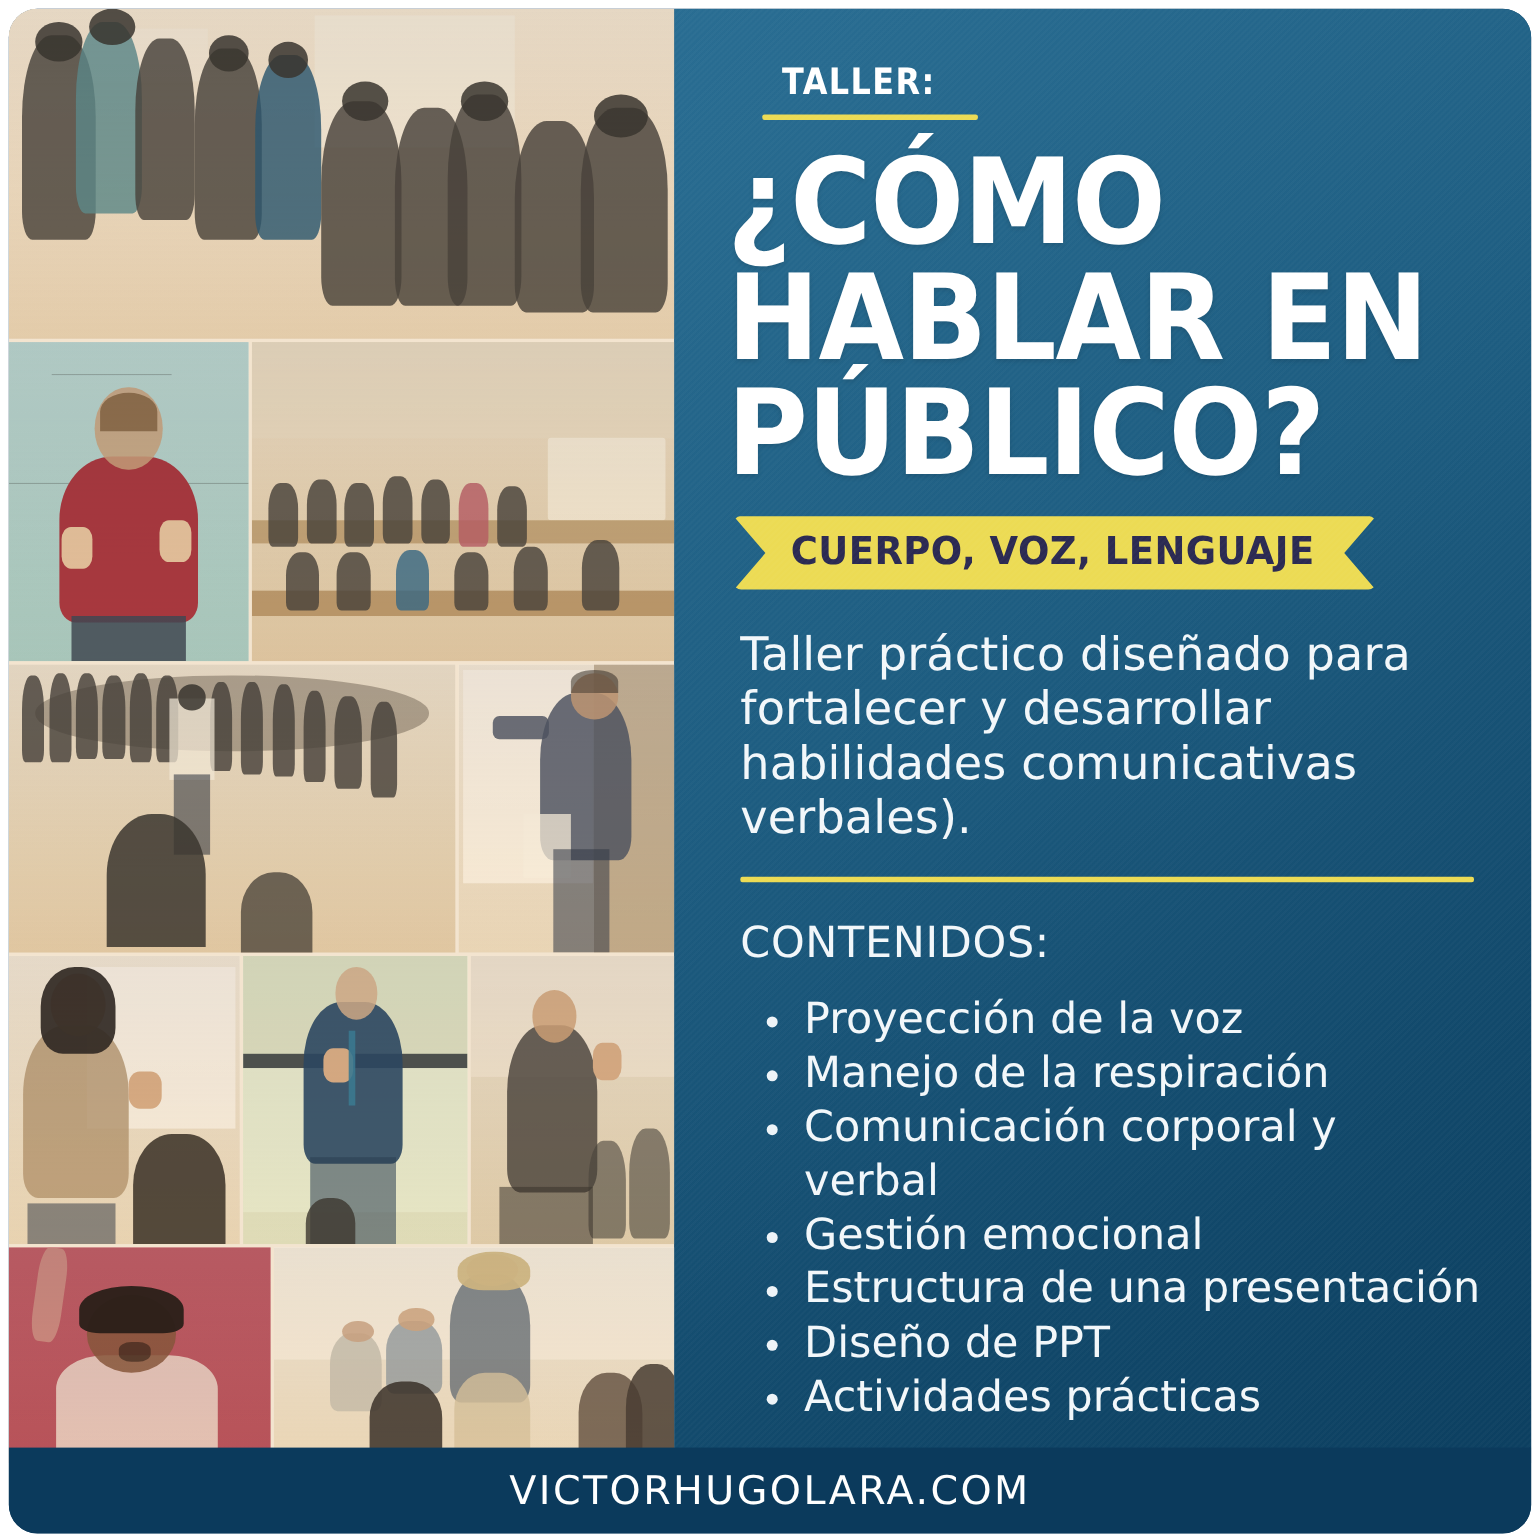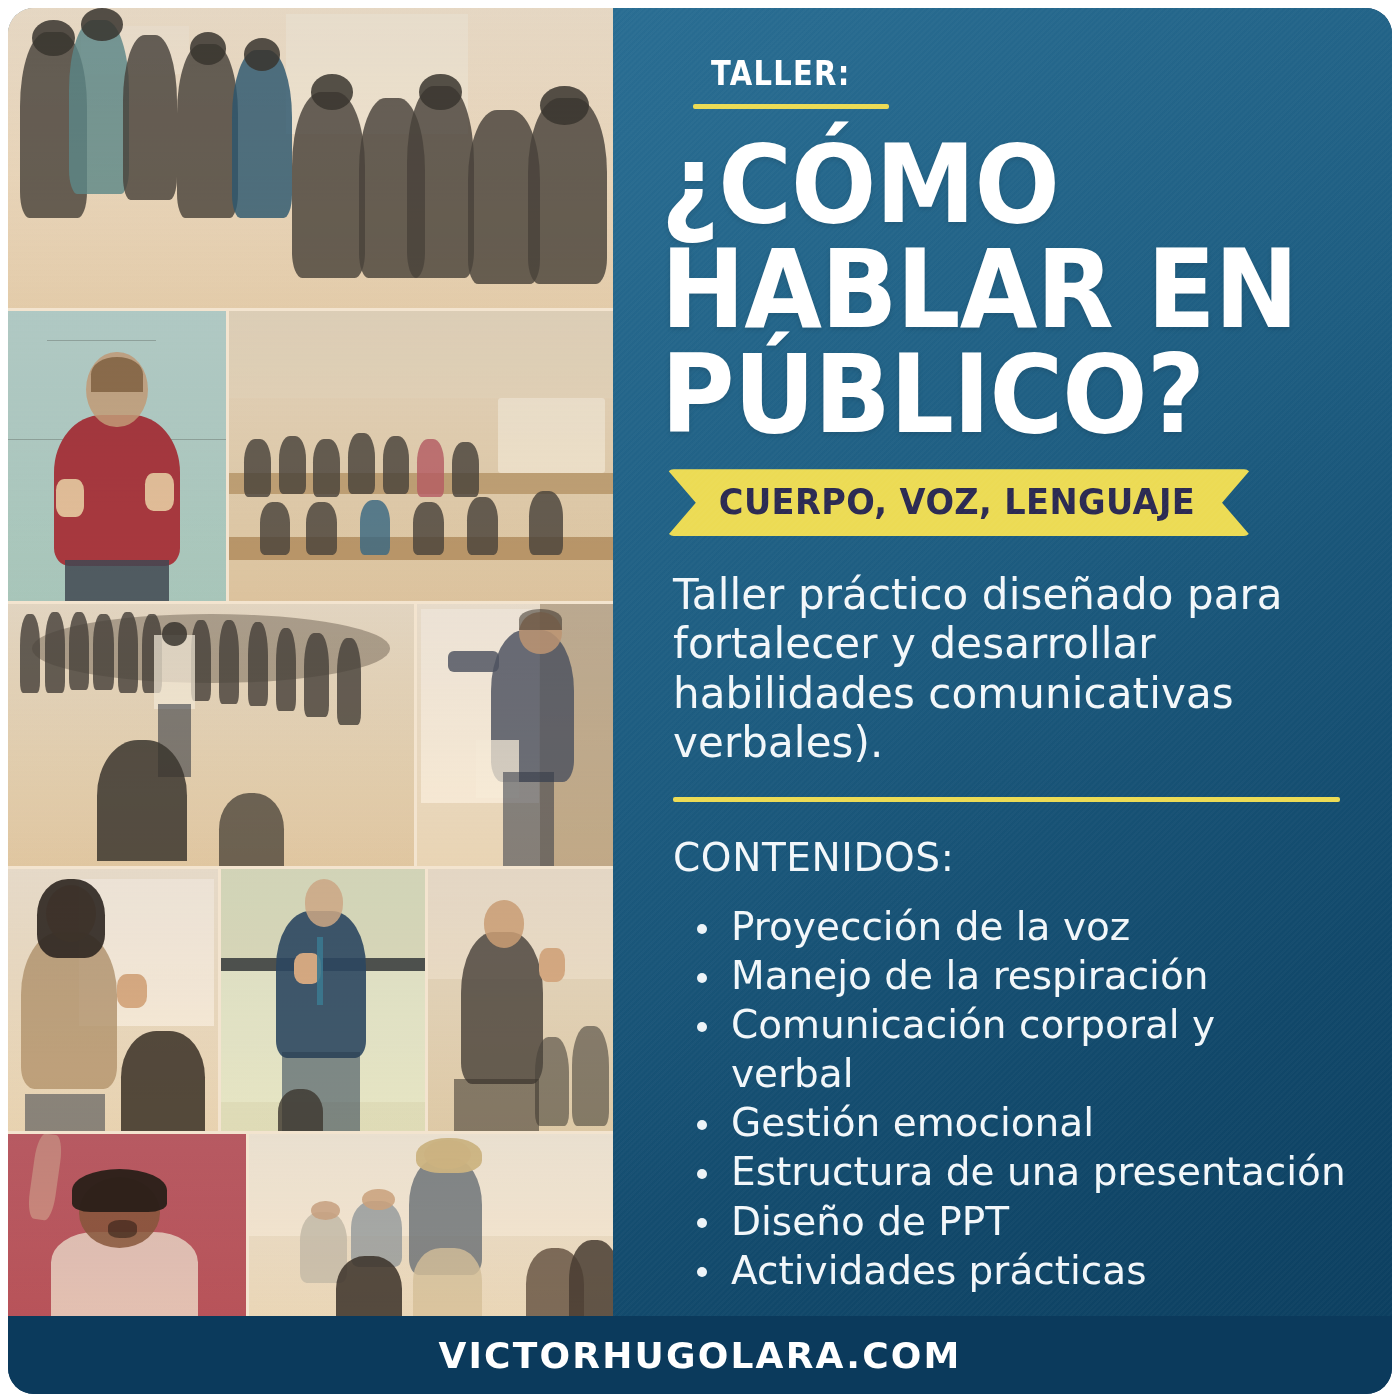--- a/index.html
+++ b/index.html
@@ -161,21 +161,21 @@
   .footer {
     position:absolute; left:0; bottom:0;
     width:100%; height:78px;
     background:#0b3a5c;
     display:flex; align-items:center; justify-content:center;
   }
   .footer span {
     color:#ffffff;
     font-size:36px;
     letter-spacing:2.2px;
-    font-weight:700;
+    font-weight:400;
   }
 </style>
 </head>
 <body>
 
 <div class="poster">
   <div class="frame">
 
     <div class="body-row">
 

